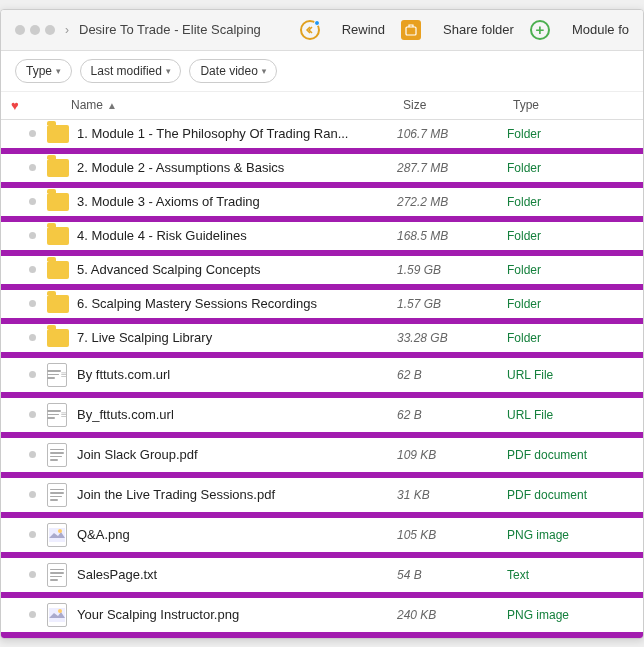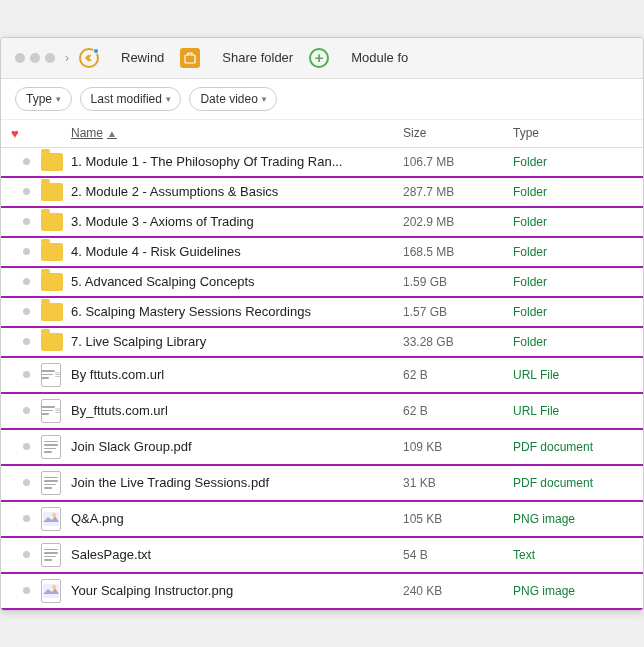--- a/index.html
+++ b/index.html
@@ -125,35 +125,34 @@
       border-bottom: 1px solid #ddd;
       background: #fff;
       font-size: 12px;
       color: #555;
       align-items: center;
     }
     .col-name {
       display: flex;
       align-items: center;
       gap: 4px;
-      text-decoration: underline;
     }
     .sort-arrow {
       font-size: 10px;
       color: #777;
     }
     .file-list {
       background: #fff;
     }
     .file-row {
       display: grid;
       grid-template-columns: 30px 30px 1fr 110px 120px;
-      padding: 5px 10px;
-      align-items: center;
-      border-bottom: 2px solid #a21caf;
+      padding: 5px 16px;
+      align-items: center;
+      border-bottom: 6px solid #a21caf;
       font-size: 13px;
     }
     .fav-dot {
       width: 7px; height: 7px;
       border-radius: 50%;
       background: #ccc;
       margin: auto;
     }
     .folder-icon {
       width: 22px; height: 18px;
@@ -238,38 +237,40 @@
     .file-name {
       font-size: 13px;
       color: #222;
       white-space: nowrap;
       overflow: hidden;
       text-overflow: ellipsis;
     }
     .file-size {
       font-size: 12px;
       color: #666;
+      font-style: italic;
     }
     .file-type {
       font-size: 12px;
       color: #15803d;
     }
   </style>
 </head>
 <body>
 
 <div class="window">
 
   <div class="titlebar">
     <div class="window-dots">
       <div class="dot"></div>
       <div class="dot"></div>
       <div class="dot"></div>
     </div>
     <span class="breadcrumb-sep">›</span>
+    <span class="breadcrumb-title">Desire To Trade - Elite Scalping</span>
     <div class="toolbar-actions">
       <button class="action-btn">
         <div class="rewind-icon">
           <svg width="10" height="10" viewBox="0 0 10 10">
             <path d="M7,2 L4,5 L7,8" fill="none" stroke="#e0a020" stroke-width="1.5"></path>
             <path d="M5,2 L2,5 L5,8" fill="none" stroke="#e0a020" stroke-width="1.5"></path>
           </svg>
           <div class="rewind-dot"></div>
         </div>
         <span>Rewind</span>
@@ -342,21 +343,21 @@
         <div class="file-type">Folder</div>
       </div>
       <div class="file-row">
         <div>
           <div class="fav-dot"></div>
         </div>
         <div>
           <div class="folder-icon"></div>
         </div>
         <div class="file-name">3. Module 3 - Axioms of Trading</div>
-        <div class="file-size">202.9 MB</div>
+        <div class="file-size">272.2 MB</div>
         <div class="file-type">Folder</div>
       </div>
       <div class="file-row">
         <div>
           <div class="fav-dot"></div>
         </div>
         <div>
           <div class="folder-icon"></div>
         </div>
         <div class="file-name">4. Module 4 - Risk Guidelines</div>

